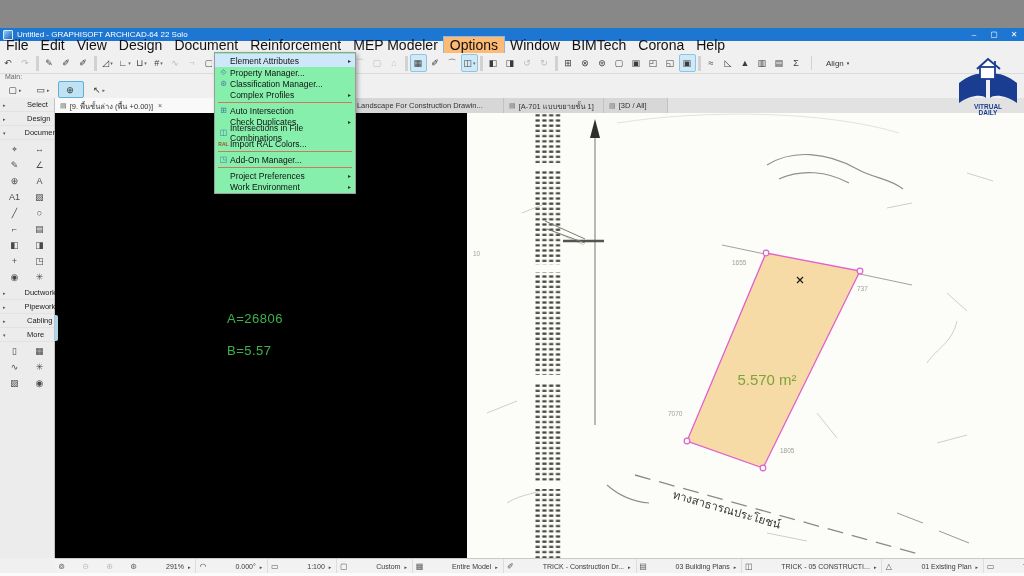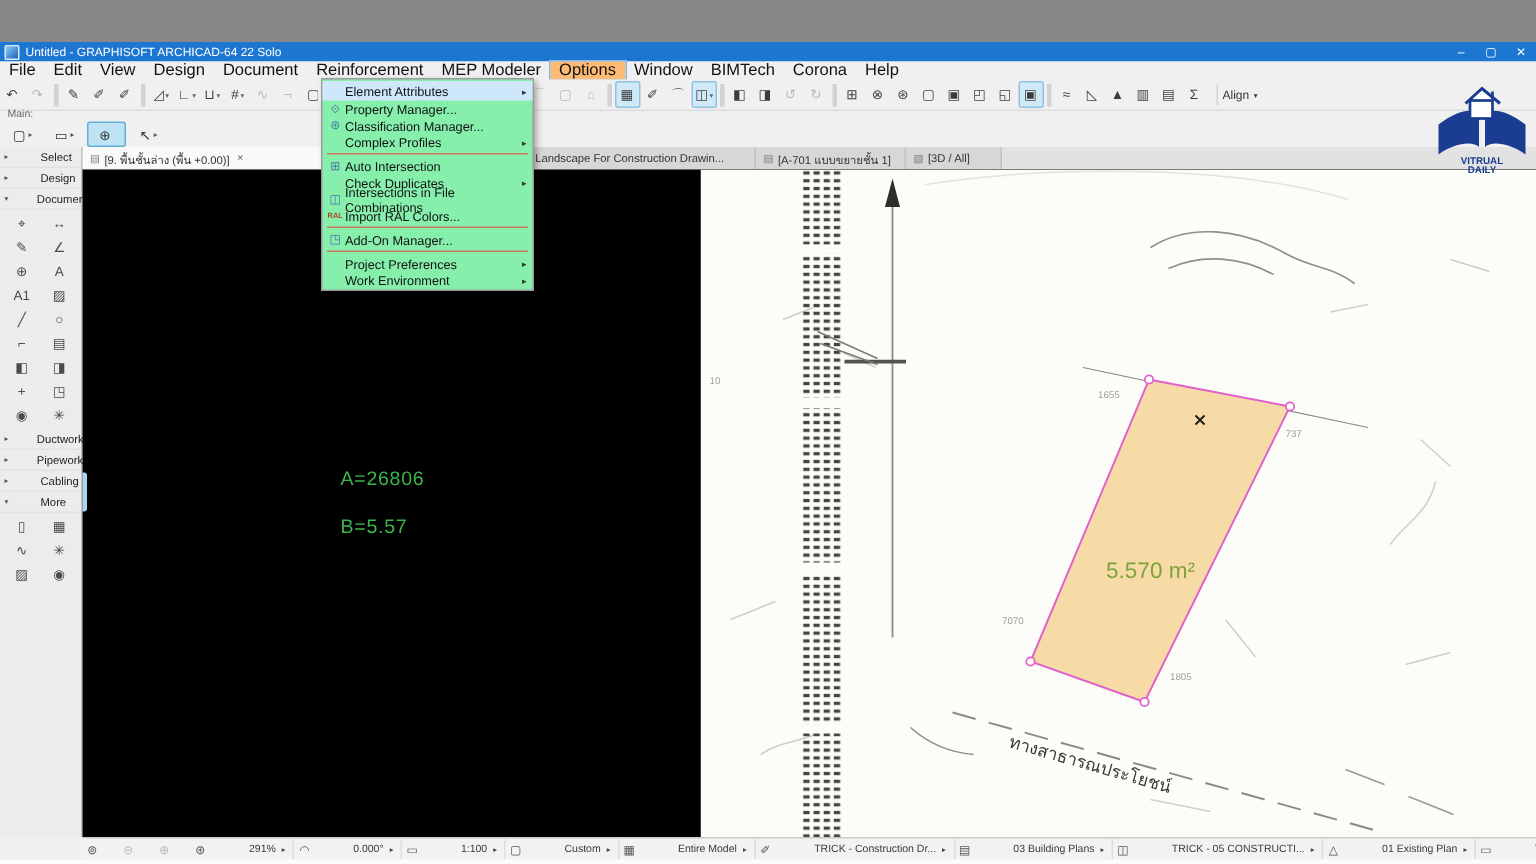--- a/index.html
+++ b/index.html
@@ -8,37 +8,37 @@
        -webkit-font-smoothing:antialiased;color:#222;margin-top:28px;}
   
   .titlebar{position:absolute;left:0;top:0;right:0;height:13px;background:#1c76d2;
             display:flex;align-items:center;color:#fff;font-size:8px;}
   .app-icon{width:8px;height:8px;margin:0 4px 0 3px;border-radius:1px;
             background:linear-gradient(135deg,#8ecdf5,#1b5fb4);border:1px solid #d7ecfb;}
   .win-controls{margin-left:auto;display:flex;}
   .win-btn{width:20px;text-align:center;font-size:8px;line-height:13px;}
   
   .menubar{position:absolute;left:0;top:13px;right:0;height:12px;background:#f0f0f0;
-           display:flex;align-items:flex-end;font-size:11px;color:#111;}
+           display:flex;align-items:flex-end;font-size:14px;color:#111;}
   .mb-item{padding:0 6px;display:flex;align-items:center;}
   .mb-item.open{background:#fdba74;outline:1px solid #8ab9e4;}
   
   .toolbar{position:absolute;left:0;top:25px;right:0;height:20px;background:#f0f0f0;
            border-bottom:1px solid #dcdcdc;display:flex;align-items:center;}
   .tb-group{display:flex;align-items:center;height:20px;overflow:hidden;}
   .tb-left{width:212px;}
   .tb-right{margin-left:140px;}
   .tbb{height:16px;min-width:15px;display:flex;align-items:center;justify-content:center;
        font-size:9px;color:#3c3c3c;gap:1px;border:1px solid transparent;}
   .tbb.dim{color:#b9b9b9;}
   .tbb.act{background:#cfe9f7;border:1px solid #8fc3e4;border-radius:2px;}
   .tbb .crt{font-size:5px;color:#666;}
   .tbb.sep{min-width:1px;width:1px;height:13px;background:#d2d2d2;padding:0;margin:0 2px;}
   .align-btn{display:flex;align-items:center;gap:3px;font-size:8px;color:#333;
-             margin-left:6px;border-left:1px solid #d2d2d2;padding-left:3px;height:14px;}
+             margin-left:6px;border-left:1px solid #d2d2d2;padding-left:14px;height:14px;}
   .align-btn .crt{font-size:5px;}
   
   .palette-label{position:absolute;left:5px;top:45px;font-size:7px;color:#666;}
   .palette{position:absolute;left:2px;top:53px;display:flex;gap:2px;}
   .pal-btn{width:24px;height:15px;display:flex;align-items:center;justify-content:center;
            gap:2px;font-size:9px;color:#333;border:1px solid transparent;background:#f0f0f0;}
   .pal-btn .crt{font-size:5px;color:#555;}
   .pal-btn.act{background:#bfe3f5;border:1px solid #62aed6;border-radius:2px;}
   
   .tabbar{position:absolute;left:55px;right:0;top:70px;height:15px;background:#e2e2e2;

